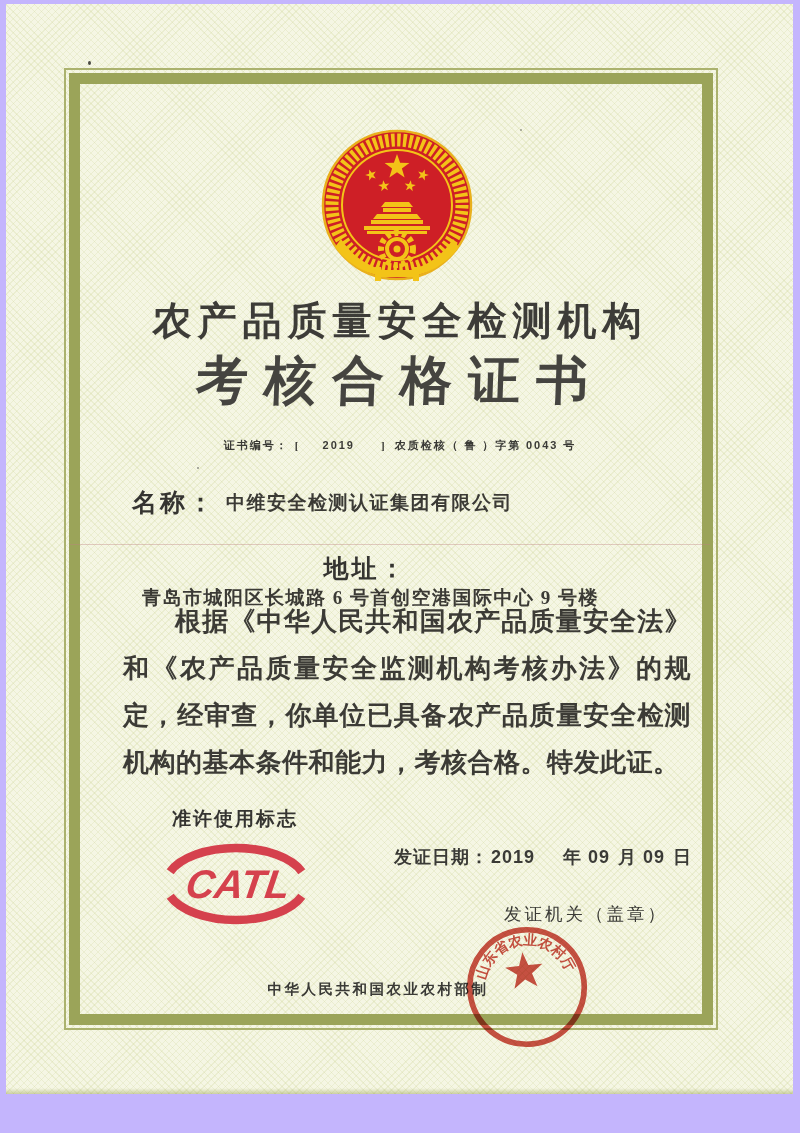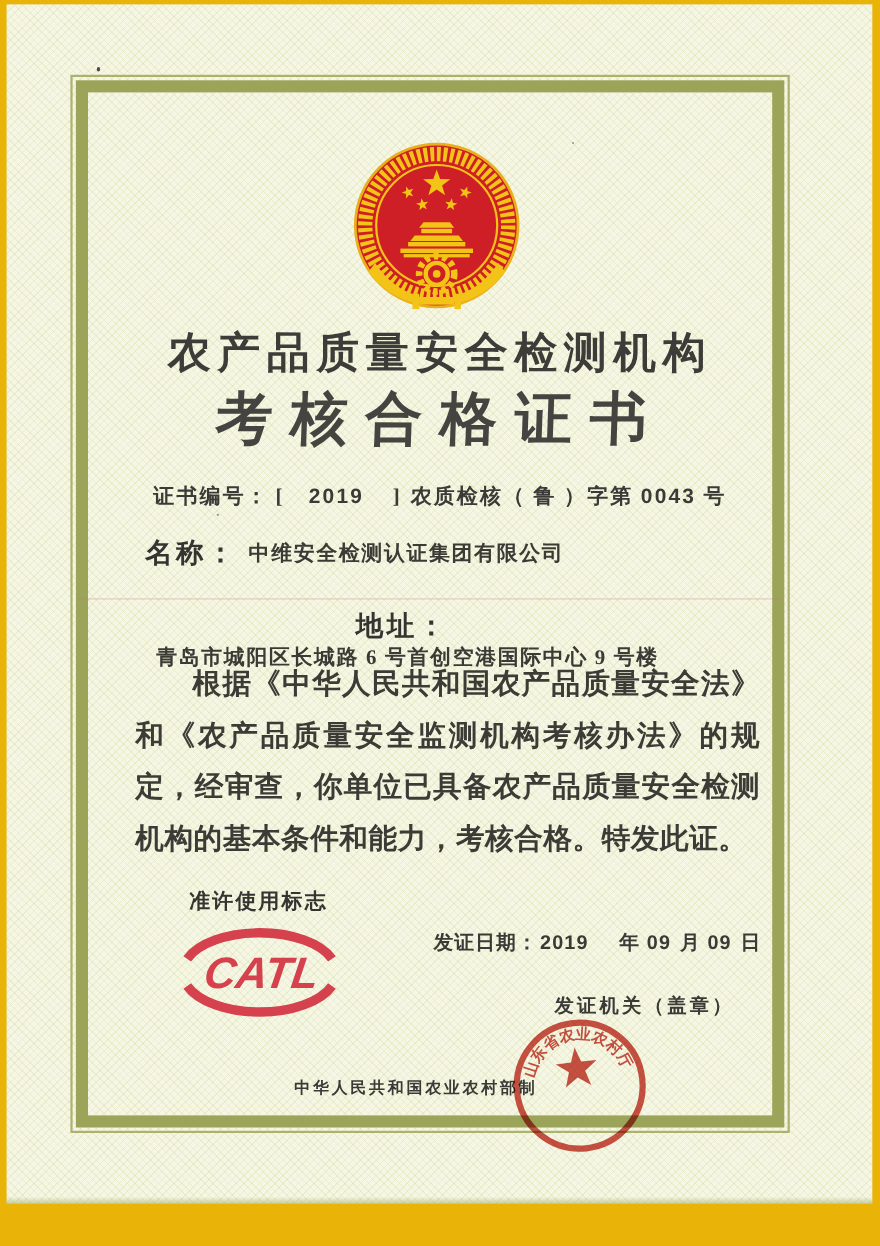--- a/index.html
+++ b/index.html
@@ -1,17 +1,17 @@
 <!DOCTYPE html>
 <html><head>
 <meta charset="utf-8">
 <style>
   html,body{margin:0;padding:0;background:#ffffff;}
   .page{position:relative;width:800px;height:1133px;overflow:hidden;
-        background:#eab308;
+        background:#c4b5fd;
         font-family:"Liberation Serif","DejaVu Serif",serif;color:#3b3a35;}
   
   .paper{position:absolute;left:6px;top:4px;width:787px;height:1090px;
          background-color:#f5f6e4;
          background-image:
            repeating-linear-gradient(45deg, rgba(205,212,150,.25) 0 1px, rgba(0,0,0,0) 1px 5px),
            repeating-linear-gradient(135deg, rgba(205,212,150,.25) 0 1px, rgba(0,0,0,0) 1px 5px);}
   .paper::after{content:"";position:absolute;left:0;right:0;bottom:0;height:6px;
          background:linear-gradient(rgba(150,160,80,0), rgba(150,160,80,.45));}
   
@@ -22,21 +22,21 @@
   .emblem{position:absolute;left:317px;top:127px;width:160px;height:162px;}
   
   .title1{position:absolute;left:0;right:0;top:294px;margin:0;text-align:center;
           font-family:"Liberation Sans","DejaVu Sans",sans-serif;
           font-size:39px;font-weight:900;letter-spacing:6px;color:#3d3c38;}
   .title2{position:absolute;left:0;right:0;top:346px;margin:0;text-align:center;
           font-size:52px;font-weight:bold;letter-spacing:16px;color:#454440;
           transform:skewX(-2deg);}
   
   .certno{position:absolute;left:0;right:0;top:438px;text-align:center;
-          font-size:19px;font-weight:bold;letter-spacing:2px;color:#3a3a36;}
+          font-size:11px;font-weight:bold;letter-spacing:2px;color:#3a3a36;}
   .certno .br-open{margin:0 22px 0 6px;}
   .certno .br-close{margin:0 8px 0 26px;}
   .num{font-family:"Liberation Sans","DejaVu Sans",sans-serif;font-weight:600;}
   
   .field{position:absolute;left:132px;display:flex;align-items:center;}
   .field .flabel{font-size:25px;font-weight:bold;letter-spacing:3px;color:#353431;}
   .field .fvalue{font-size:19px;font-weight:600;letter-spacing:1.5px;margin-left:10px;color:#3b3a35;}
   .name-row{top:486px;}
   .addr-row{top:552px;flex-direction:column;}
   .rule{position:absolute;left:70px;top:544px;width:640px;height:1px;
@@ -50,21 +50,21 @@
   .mark-label{position:absolute;left:172px;top:806px;font-size:19px;font-weight:bold;
               letter-spacing:2px;color:#353431;}
   .catl{position:absolute;left:156px;top:840px;width:160px;height:88px;}
   
   .dates{position:absolute;left:394px;top:840px;font-size:18px;font-weight:bold;
          color:#3a3a36;}
   .date-row{height:35px;line-height:35px;letter-spacing:1px;}
   .dv-year{margin-left:2px;margin-right:28px;}
   .dv{margin-left:6px;}
   .du{margin-left:8px;}
-  .authority{position:absolute;left:468px;top:902px;font-size:17.5px;font-weight:bold;
+  .authority{position:absolute;left:468px;top:902px;font-size:17.5px;font-weight:normal;
              letter-spacing:3px;color:#3a3a36;padding-left:36px;}
   
   .seal{position:absolute;left:460px;top:920px;width:134px;height:134px;
         transform:rotate(-6deg);opacity:.88;mix-blend-mode:multiply;z-index:5;}
   .seal text{font-size:13.5px;font-weight:bold;fill:#c63b2e;
              font-family:"Liberation Sans","DejaVu Sans",sans-serif;}
   
   .footer{position:absolute;left:0;right:44px;top:980px;text-align:center;
           font-size:14.5px;font-weight:bold;letter-spacing:2.5px;color:#3a3a36;}
   

